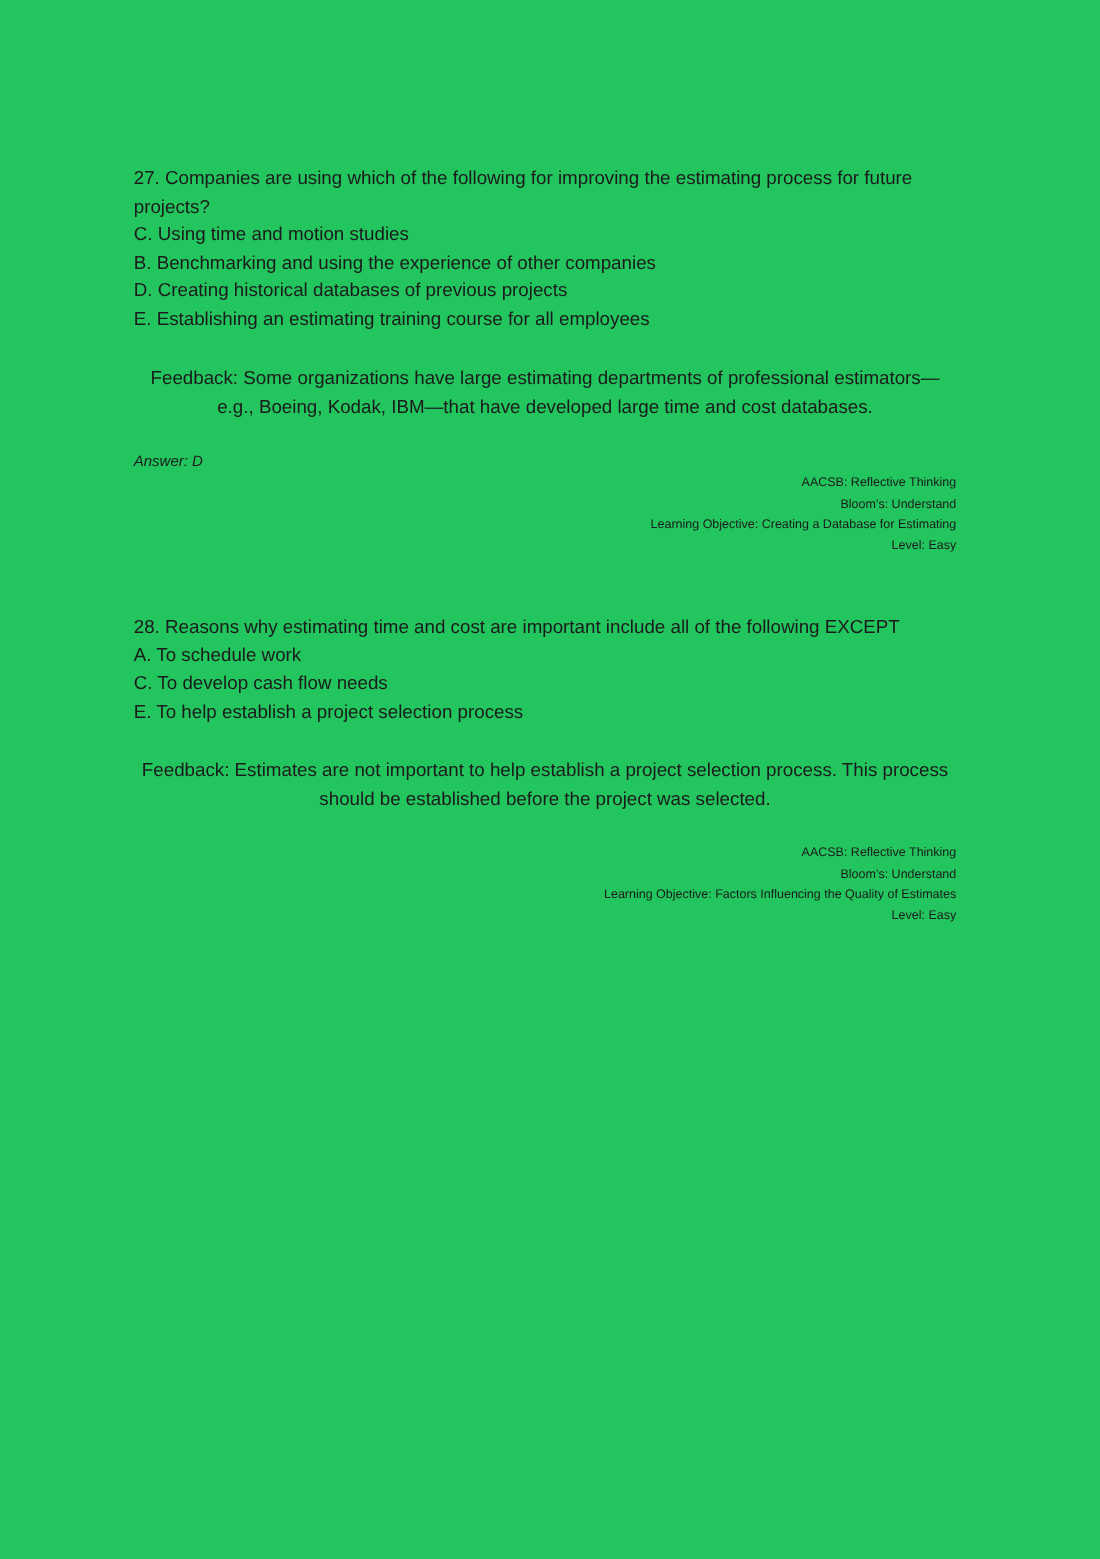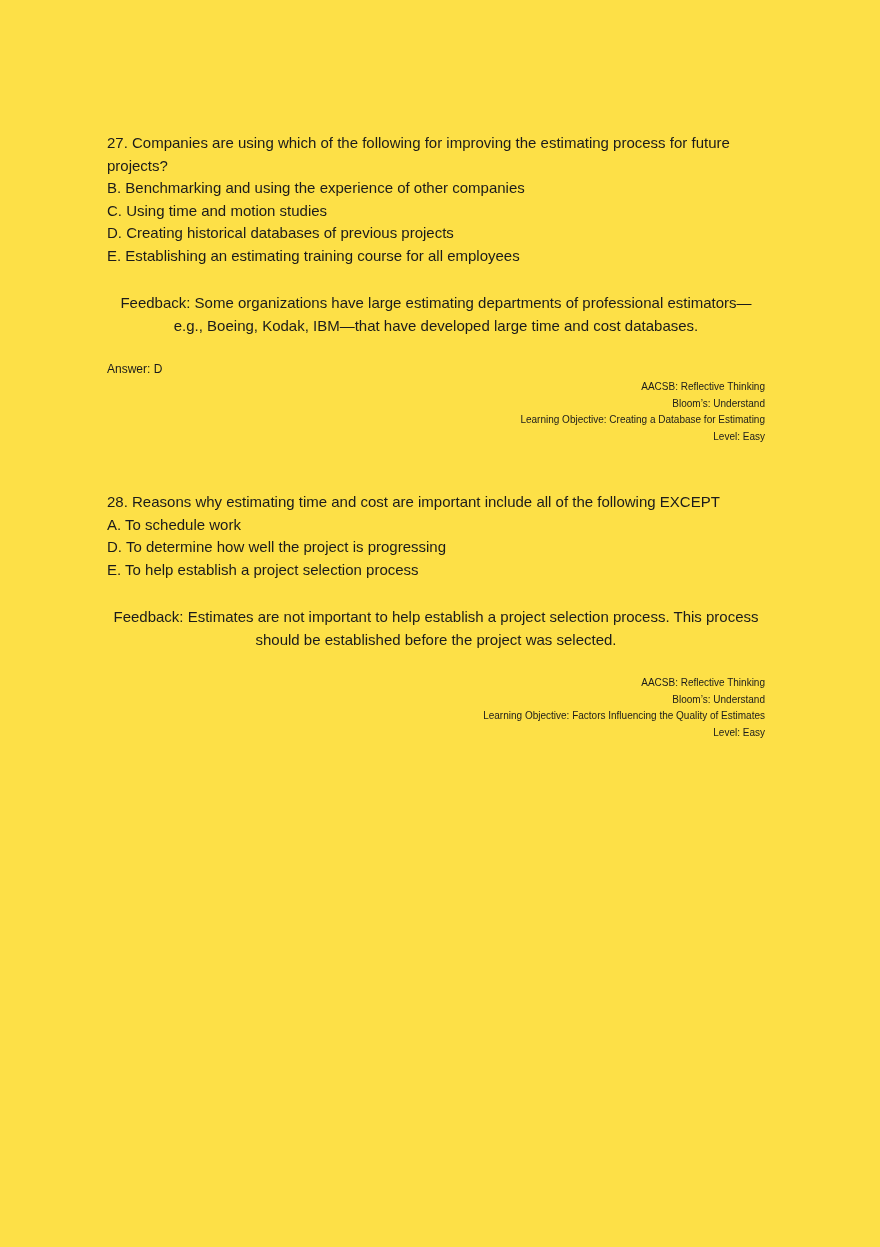--- a/index.html
+++ b/index.html
@@ -5,21 +5,21 @@
   html, body {
     margin: 0;
     padding: 0;
     background: #ffffff;
   }
   .page {
     position: relative;
     width: 880px;
     height: 1247px;
     box-sizing: border-box;
-    background: #fde047;
+    background: #22c55e;
     padding: 132px 115px 40px 107px;
     font-family: "Liberation Sans", sans-serif;
     color: #1b1b1b;
     overflow: hidden;
   }
   .content {
     width: 658px;
   }
   p { margin: 0; }
   .question-block + .question-block {
@@ -32,58 +32,59 @@
   .feedback {
     margin-top: 25px;
     font-size: 15px;
     line-height: 22.5px;
     text-align: center;
   }
   .answer-block {
     margin-top: 24px;
   }
   .answer-line {
+    font-style: italic;
     font-size: 12px;
     line-height: 17px;
     margin-bottom: 1px;
   }
   .meta-line {
     font-size: 10px;
     line-height: 16.5px;
     text-align: right;
   }
 </style>
 </head>
 <body>
 
 <div class="page">
   <div class="content">
 
     <section class="question-block">
       <p class="stem">27. Companies are using which of the following for improving the estimating process for future projects?</p>
+      <p class="option">C. Using time and motion studies</p>
       <p class="option">B. Benchmarking and using the experience of other companies</p>
-      <p class="option">C. Using time and motion studies</p>
       <p class="option">D. Creating historical databases of previous projects</p>
       <p class="option">E. Establishing an estimating training course for all employees</p>
 
       <p class="feedback">Feedback: Some organizations have large estimating departments of professional estimators—e.g., Boeing, Kodak, IBM—that have developed large time and cost databases.</p>
 
       <div class="answer-block">
         <p class="answer-line">Answer: D</p>
         <p class="meta-line">AACSB: Reflective Thinking</p>
         <p class="meta-line">Bloom’s: Understand</p>
         <p class="meta-line">Learning Objective: Creating a Database for Estimating</p>
         <p class="meta-line">Level: Easy</p>
       </div>
     </section>
 
     <section class="question-block">
       <p class="stem">28. Reasons why estimating time and cost are important include all of the following EXCEPT</p>
       <p class="option">A. To schedule work</p>
-      <p class="option">D. To determine how well the project is progressing</p>
+      <p class="option">C. To develop cash flow needs</p>
       <p class="option">E. To help establish a project selection process</p>
 
       <p class="feedback">Feedback: Estimates are not important to help establish a project selection process.  This process should be established before the project was selected.</p>
 
       <div class="answer-block">
         <p class="meta-line">AACSB: Reflective Thinking</p>
         <p class="meta-line">Bloom’s: Understand</p>
         <p class="meta-line">Learning Objective: Factors Influencing the Quality of Estimates</p>
         <p class="meta-line">Level: Easy</p>
       </div>

